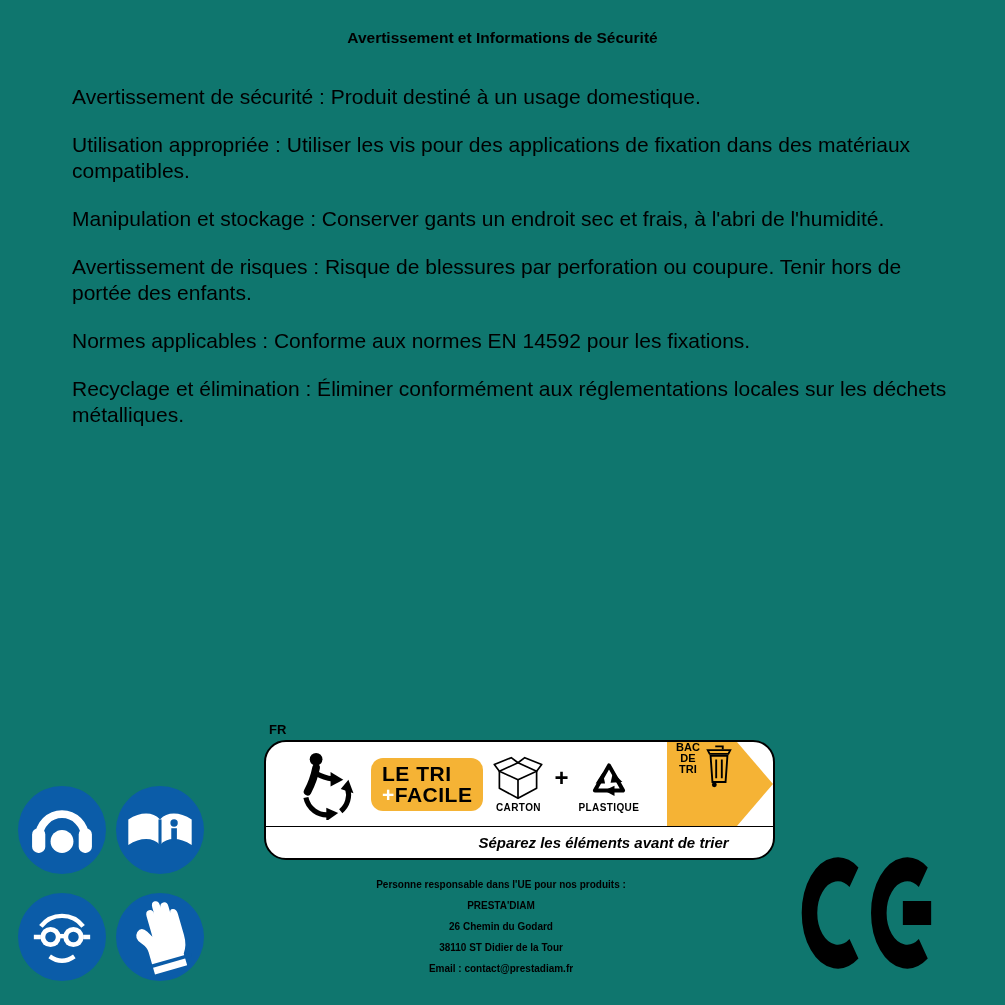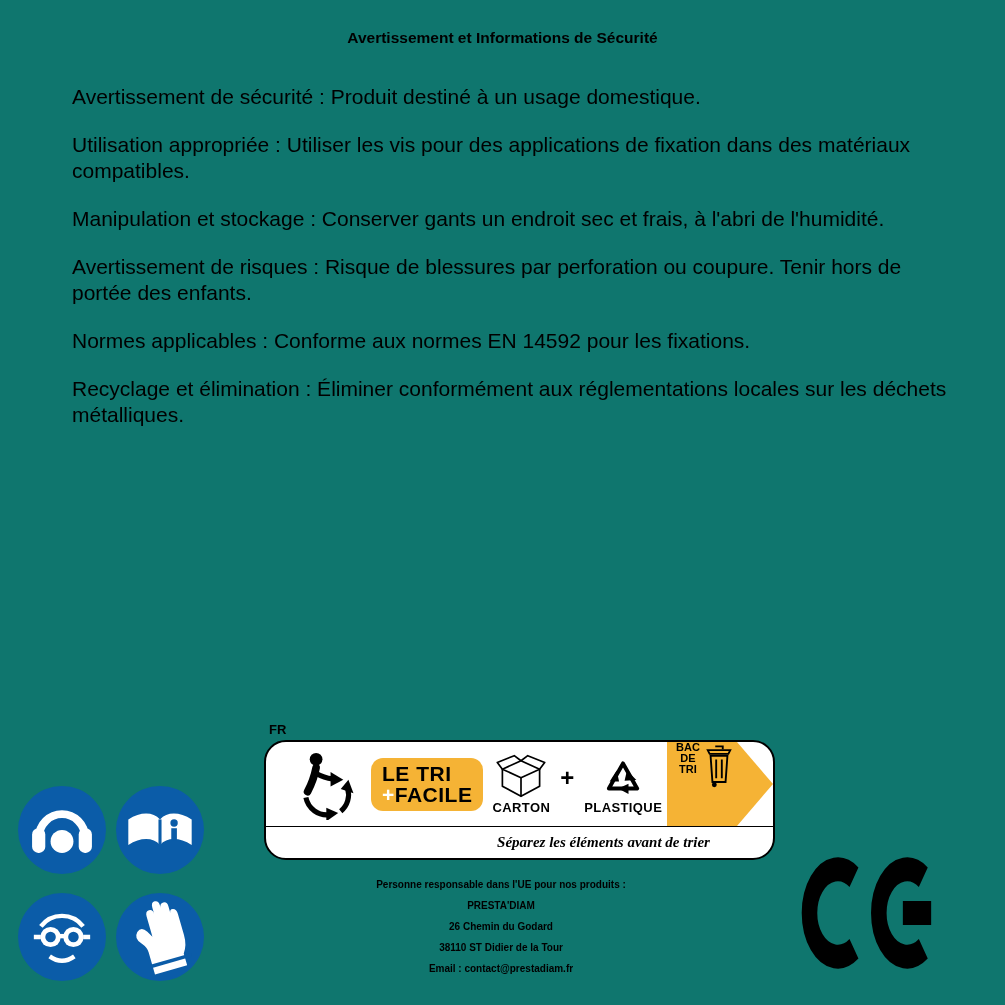--- a/index.html
+++ b/index.html
@@ -24,30 +24,30 @@
   .sort-label{border:2px solid #000;border-radius:22px;overflow:hidden;background:#fff;}
   .sort-top{display:flex;align-items:center;height:84px;position:relative;
             padding-left:28px;gap:9px;}
   .triman{width:68px;height:72px;flex:0 0 auto;}
   .letri-box{background:var(--yellow);border-radius:12px;padding:5px 11px 6px 11px;
              line-height:1.0;flex:0 0 auto;}
   .letri-line1{font-size:21px;font-weight:800;letter-spacing:.5px;}
   .letri-line2{font-size:21px;font-weight:800;letter-spacing:.5px;}
   .letri-plus{color:#fff;font-weight:900;}
   .material-col{display:flex;flex-direction:column;align-items:center;gap:2px;flex:0 0 auto;}
-  .material-label{font-size:13px;font-weight:bold;letter-spacing:.4px;}
+  .material-label{font-size:10px;font-weight:bold;letter-spacing:.4px;}
   .materials-plus{font-size:24px;font-weight:bold;margin:0 1px 12px 1px;}
   .tri-chevron{position:absolute;right:0;top:0;height:84px;width:106px;
                background:var(--yellow);
                clip-path:polygon(0 0,70px 0,106px 42px,70px 84px,0 84px);
                display:flex;align-items:flex-start;gap:4px;padding-left:9px;box-sizing:border-box;}
   .bac-text{font-size:11px;font-weight:800;line-height:11px;text-align:center;}
   .sort-bottom{border-top:1.5px solid #000;height:31px;display:flex;align-items:center;
                justify-content:center;padding-left:168px;
-               font-size:15px;font-weight:bold;font-style:italic;font-family:Liberation Serif, serif;}
+               font-size:15px;font-weight:bold;font-style:italic;}
 
   
   .contact{position:absolute;left:264px;top:874px;width:474px;text-align:center;
            font-size:10px;font-weight:bold;line-height:21px;}
   .contact div{white-space:nowrap;}
 
   
   .ce-mark{position:absolute;left:801px;top:853px;}
 </style>
 </head>

